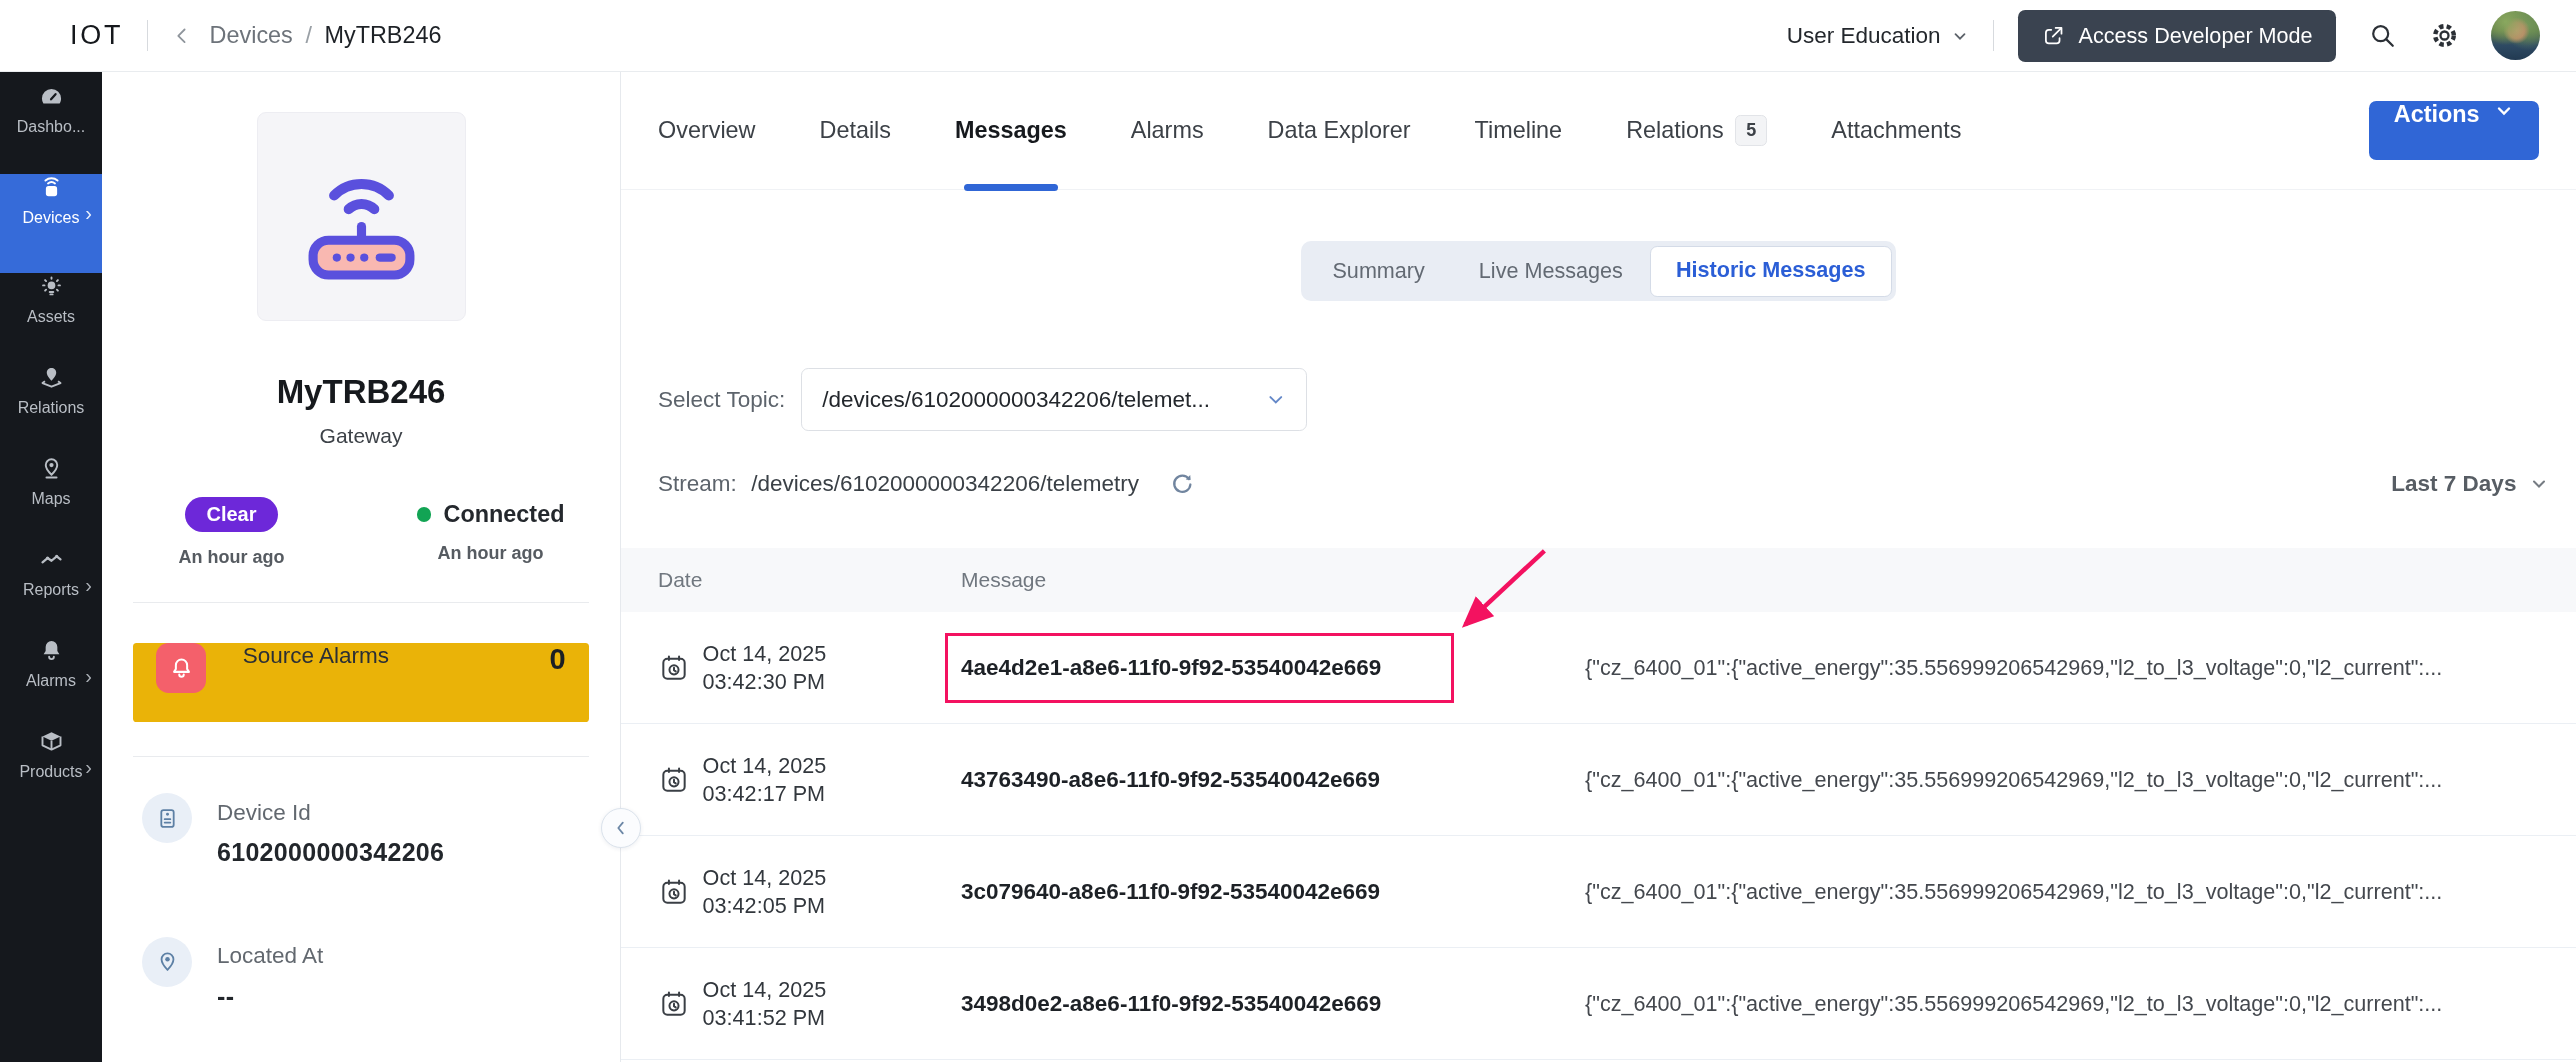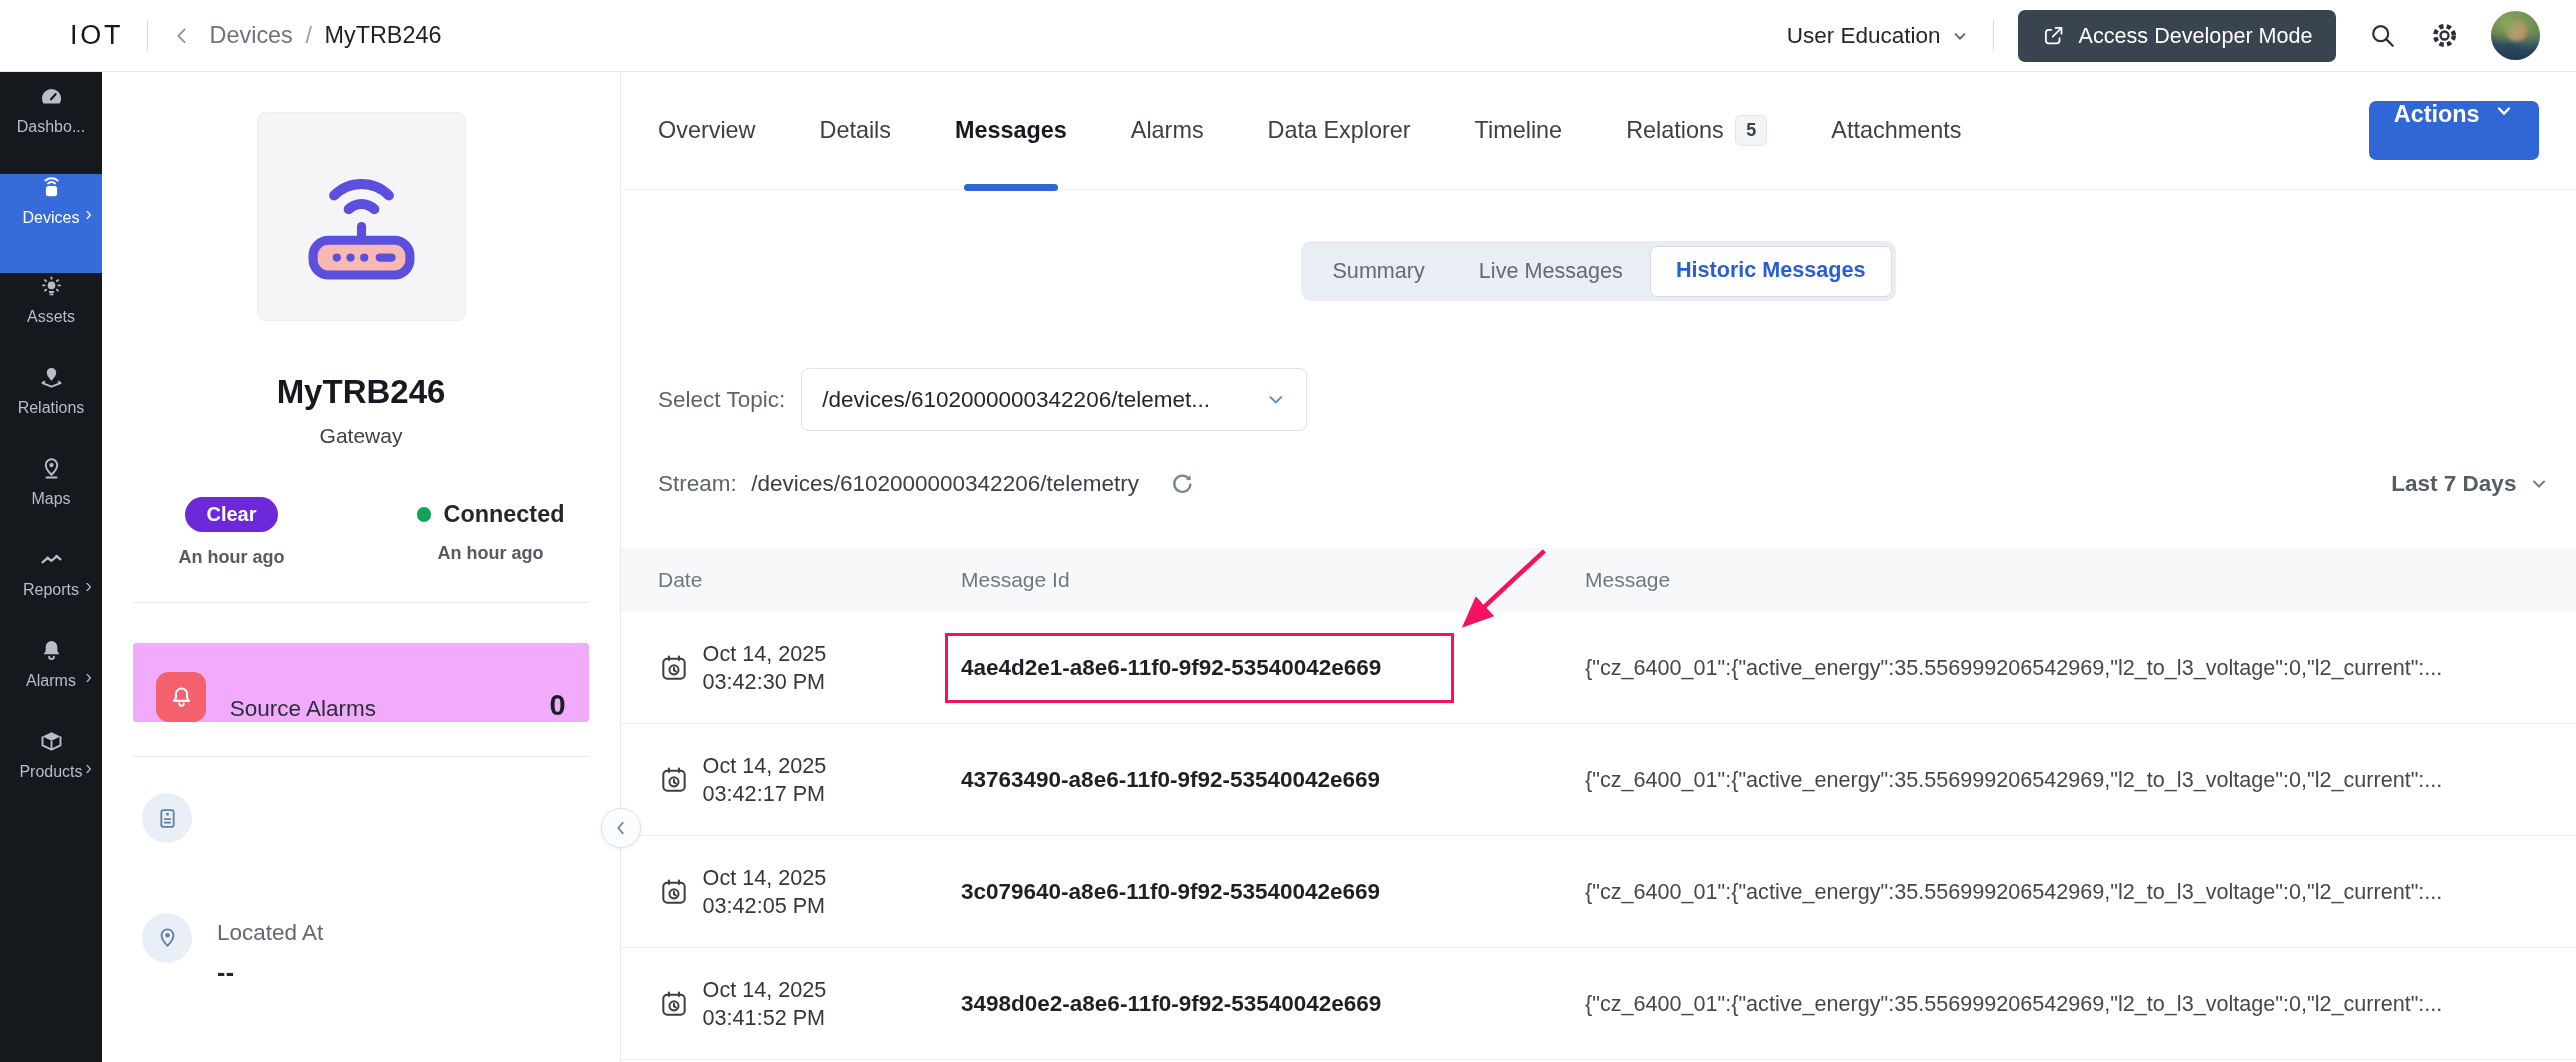--- a/index.html
+++ b/index.html
@@ -52,22 +52,22 @@
               border-radius:9px; display:flex; align-items:center; justify-content:center; }
   .dev-name { margin-top:52px; text-align:center; font-size:33px; font-weight:700; color:#16191d; }
   .dev-type { margin-top:12.6px; text-align:center; font-size:21px; color:#3d4248; }
   .status-row { margin-top:49px; display:flex; }
   .status-col { width:50%; display:flex; flex-direction:column; align-items:center; gap:15.3px; }
   .pill { background:#6d28d9; color:#fff; font-size:20px; font-weight:700; padding:6.3px 21.6px; border-radius:18px; }
   .status-time { font-size:18px; font-weight:600; color:#565b61; }
   .conn { display:flex; align-items:center; gap:12.6px; font-size:23.4px; font-weight:600; color:#24282d; padding-top:4.5px;}
   .conn-dot { width:14.4px; height:14.4px; border-radius:50%; background:#12a454; }
   .panel-div { height:0.9px; background:#e9ebee; margin:34px 31px 0; }
-  .alarm-bar { margin:40px 31px 0; height:79px; background:#f0abfc; border-radius:3.6px;
-               display:flex; align-items:flex-end; padding:0 23.4px; cursor:pointer; }
+  .alarm-bar { margin:40px 31px 0; height:79px; background:#eab308; border-radius:3.6px;
+               display:flex; align-items:flex-start; padding:0 23.4px; cursor:pointer;gap:13px; }
   .alarm-ico { width:50px; height:50px; border-radius:12.6px; background:#f4606b; display:flex;
                align-items:center; justify-content:center; color:#fff; }
   .alarm-label { margin-left:23.4px; font-size:22.5px; color:#2b2f35; font-weight:500; }
   .alarm-count { margin-left:auto; font-size:29px; font-weight:700; color:#1b1f24; }
   .fields { margin-top:36px; }
   .field-row { display:flex; margin:0 0 70px 40px; }
   .field-ico { width:50px; height:50px; border-radius:50%; background:#e9eff7; color:#5d80a5;
                display:flex; align-items:center; justify-content:center; flex-shrink:0; }
   .field-body { margin-left:25px; padding-top:6.3px; }
   .field-label { font-size:22.5px; color:#62686f; }
@@ -311,20 +311,24 @@
 
     <div class="fields">
       <div class="field-row">
         <span class="field-ico">
           <svg width="27" height="27" viewBox="0 0 24 24" fill="none" stroke="currentColor" stroke-width="1.6" stroke-linecap="round">
               <rect x="6.5" y="4.5" width="11" height="15" rx="2"></rect>
               <circle cx="12" cy="8.2" r="1.3" fill="currentColor" stroke="none"></circle>
               <path d="M9.5 12.6h5M9.5 15.6h5"></path>
             </svg>
         </span>
+        <div class="field-body">
+          <div class="field-label">Device Id</div>
+          <div class="field-value">6102000000342206</div>
+        </div>
       </div>
       <div class="field-row">
         <span class="field-ico">
           <svg width="27" height="27" viewBox="0 0 24 24" fill="none" stroke="currentColor" stroke-width="1.6">
               <path d="M12 3.8a5.3 5.3 0 0 0-5.3 5.3c0 4 5.3 9.4 5.3 9.4s5.3-5.4 5.3-9.4A5.3 5.3 0 0 0 12 3.8z"></path>
               <circle cx="12" cy="9" r="2" fill="currentColor" stroke="none"></circle>
             </svg>
         </span>
         <div class="field-body">
           <div class="field-label">Located At</div>
@@ -414,21 +418,20 @@
           <svg width="20" height="20" viewBox="0 0 20 20" fill="none" stroke="currentColor" stroke-width="2" stroke-linecap="round">
               <polyline points="5 7.5 10 12.5 15 7.5"></polyline>
             </svg>
         </span>
       </span>
     </div>
 
     <div class="msg-table">
       <div class="t-head">
         <span class="th">Date</span>
-        <span class="th">Message Id</span>
         <span class="th">Message</span>
       </div>
 
       <div class="t-row">
         <span class="c-date">
           <span>
             <svg width="32" height="32" viewBox="0 0 24 24" fill="none" stroke="#3a3f45" stroke-width="1.5" stroke-linecap="round">
                 <rect x="4" y="5" width="16" height="15" rx="3"></rect>
                 <path d="M8.2 3.4V6M15.8 3.4V6"></path>
                 <circle cx="12" cy="13.4" r="3.4"></circle>

